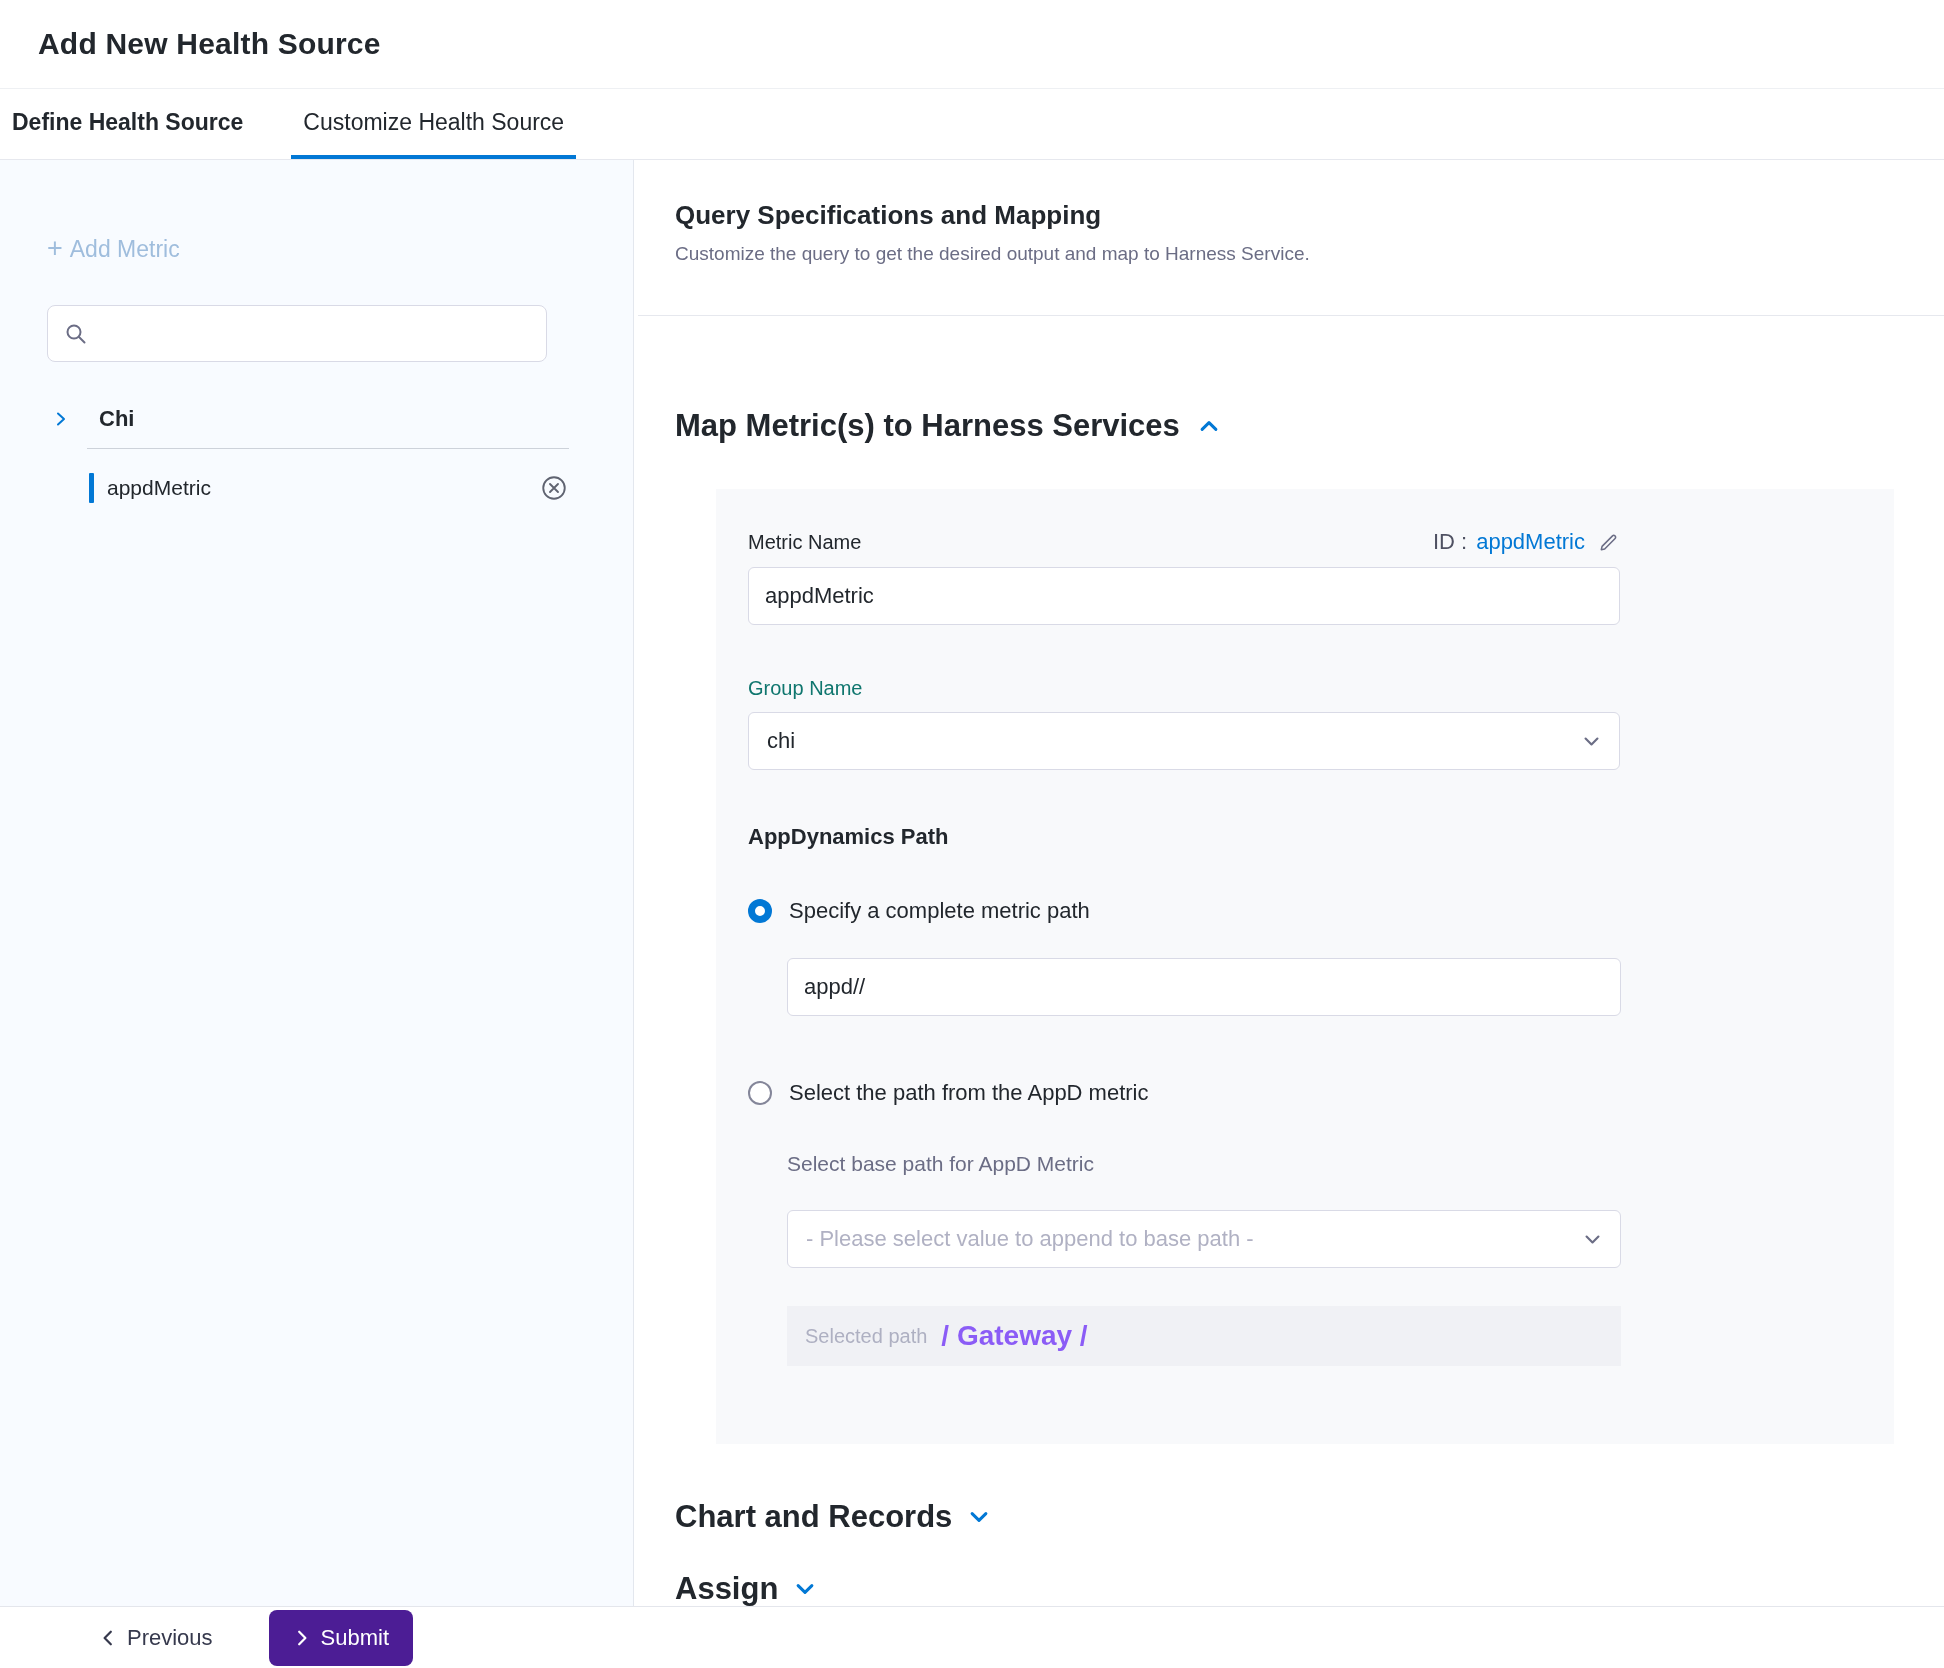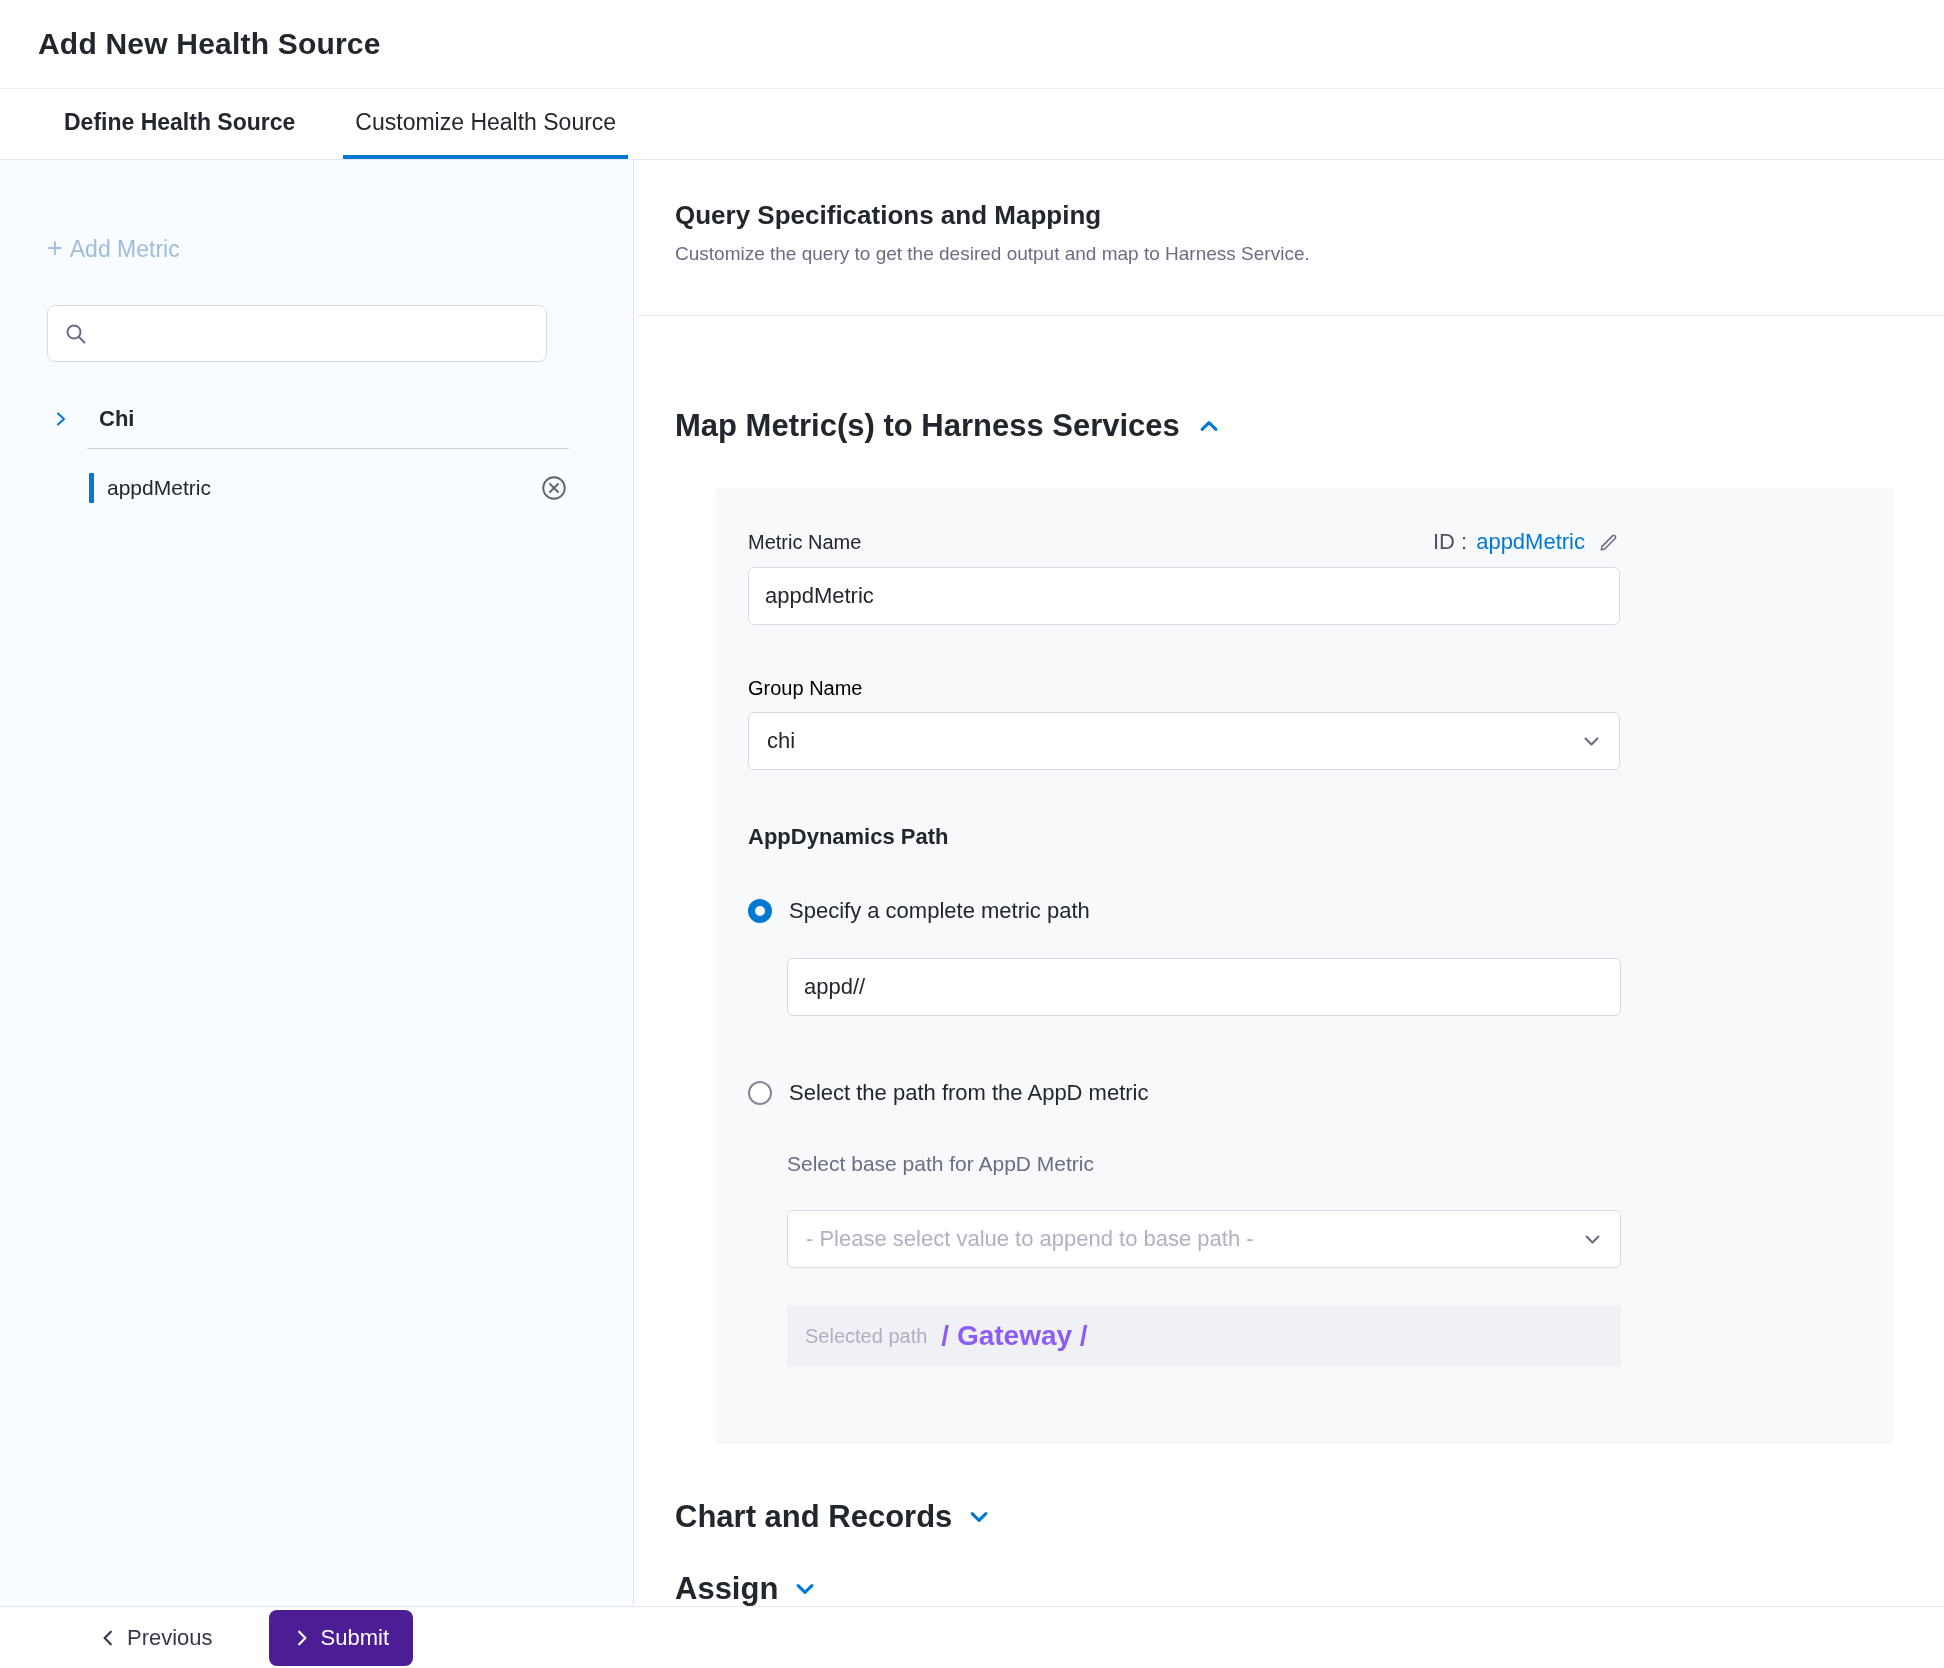--- a/index.html
+++ b/index.html
@@ -9,21 +9,21 @@
     display: flex; flex-direction: column;
     font-family: "Liberation Sans", sans-serif;
     color: #22272d; background: #fff; overflow: hidden;
   }
 
   
   .title-bar { flex: 0 0 89px; display: flex; align-items: center; padding: 0 38px; border-bottom: 1px solid #eef0f3; }
   .title-bar h1 { font-size: 30px; font-weight: 700; margin: 0; letter-spacing: .2px; }
 
   
-  .tab-bar { flex: 0 0 71px; display: flex; align-items: stretch; padding-left: 52px; border-bottom: 1px solid #e6e8ee; }
+  .tab-bar { flex: 0 0 71px; display: flex; align-items: stretch; border-bottom: 1px solid #e6e8ee; }
   .tab { display: flex; align-items: center; padding: 0 12px; margin-right: 36px; font-size: 23px; font-weight: 600; color: #22272d; cursor: pointer; border-bottom: 4px solid transparent; }
   .tab.active { font-weight: 400; border-bottom-color: #0278d5; }
 
   .content { flex: 1; display: flex; min-height: 0; }
 
   
   .sidebar { flex: 0 0 634px; background: #f8fbff; border-right: 1px solid #e3e7ee; padding: 76px 0 0 47px; }
   .add-metric { display: flex; align-items: center; gap: 7px; color: #9fbddd; font-size: 23px; font-weight: 500; cursor: pointer; width: fit-content; }
   .add-metric .plus { font-size: 27px; font-weight: 400; line-height: 1; margin-top: -3px; }
   .search-wrap { position: relative; margin-top: 42px; width: 500px; }
@@ -48,21 +48,21 @@
 
   .panel { margin: 45px 0 0 82px; width: 1178px; background: #f8f9fb; padding: 40px 0 78px 32px; }
   .field-head { width: 872px; display: flex; justify-content: space-between; align-items: center; }
   .field-label { font-size: 20px; color: #22272d; }
   .id-wrap { display: flex; align-items: center; gap: 9px; font-size: 22px; }
   .id-label { color: #4f5162; }
   .id-value { color: #0278d5; cursor: pointer; }
   .edit-icon { display: flex; cursor: pointer; margin-left: 3px; }
 
   .text-input { display: block; margin-top: 12px; width: 872px; height: 58px; border: 1px solid #d9dae6; border-radius: 6px; font-size: 22px; font-family: inherit; color: #22272d; padding: 0 16px; background: #fff; outline: none; }
-  .label-2 { margin-top: 52px; font-size: 20px; color: #000000; }
+  .label-2 { margin-top: 52px; font-size: 20px; color: #0f766e; }
   .select-box { margin-top: 12px; width: 872px; height: 58px; border: 1px solid #d9dae6; border-radius: 6px; background: #fff; display: flex; align-items: center; justify-content: space-between; padding: 0 18px; font-size: 22px; cursor: pointer; }
   .select-box .select-chevron { display: flex; }
   .appd-heading { margin-top: 54px; font-size: 22px; font-weight: 700; }
 
   .radio-row { display: flex; align-items: center; gap: 17px; margin-top: 48px; font-size: 22px; cursor: pointer; width: fit-content; }
   .radio-row.second { margin-top: 64px; }
   .radio { width: 24px; height: 24px; border-radius: 50%; background: #fff; border: 2px solid #848699; flex: 0 0 24px; }
   .radio.selected { border: 7px solid #0278d5; }
 
   .indent { margin-left: 39px; }

